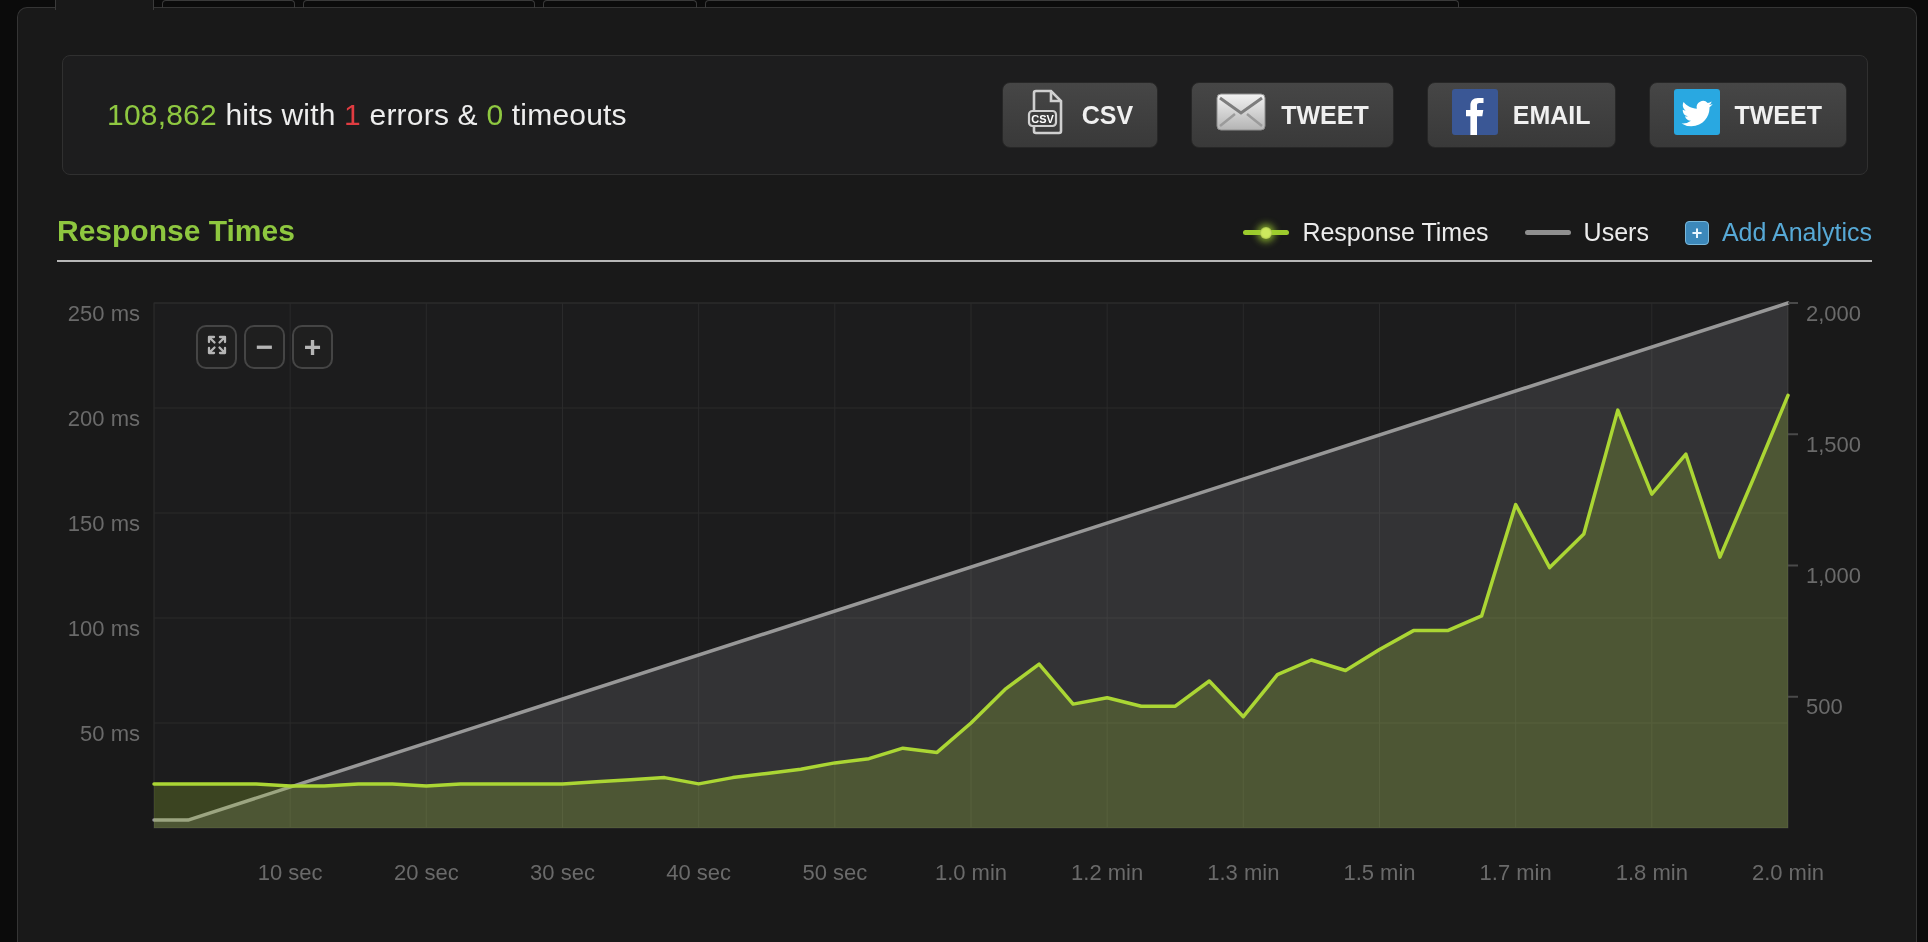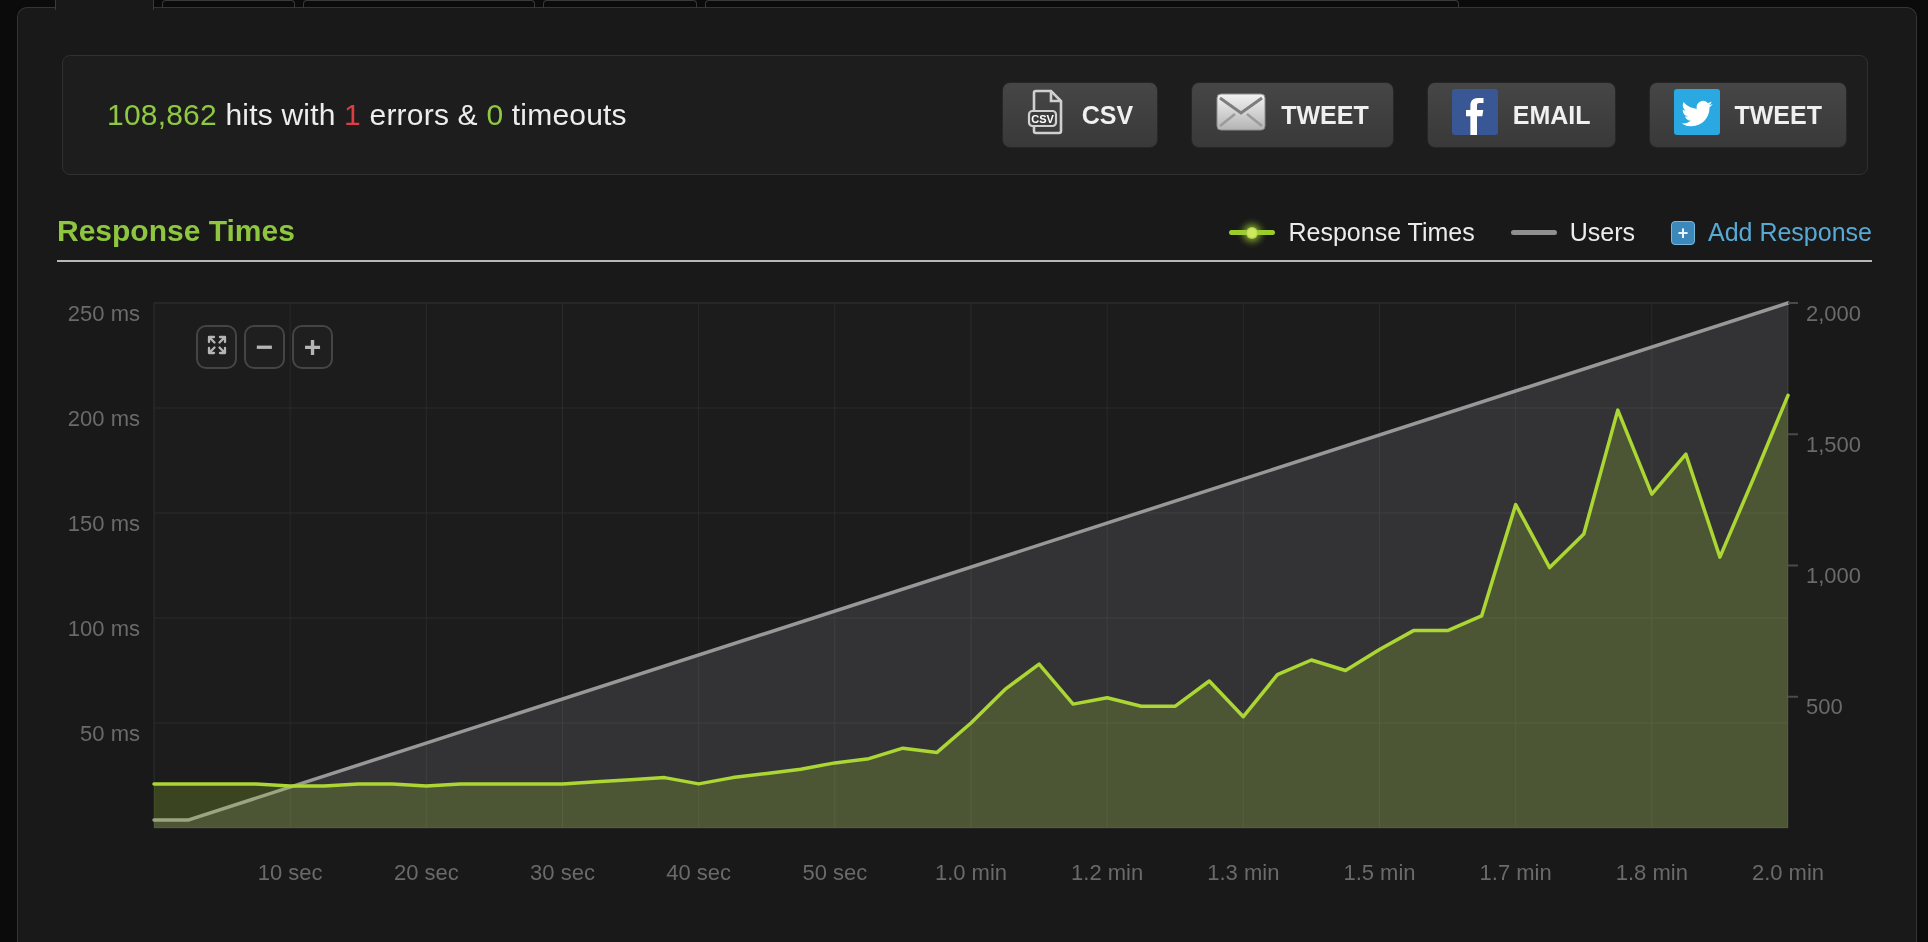--- a/index.html
+++ b/index.html
@@ -140,21 +140,21 @@
         <span class="marker-dot"></span>
       </span>
       <span>Response Times</span>
     </div>
     <div class="legend-item">
       <span class="marker-line gray"></span>
       <span>Users</span>
     </div>
     <div class="legend-item analytics">
       <span class="plus-icon">+</span>
-      <span>Add Response</span>
+      <span>Add Analytics</span>
     </div>
   </div>
 
   <div class="chart-wrap" id="chart">
       <svg width="1928" height="662" viewBox="0 0 1928 662" style="font-family:'Liberation Sans',sans-serif;">
         <rect x="154" y="35" width="1634" height="525" fill="#1c1c1d" stroke="#2e2e2f"></rect>
         <g>
           <line x1="290.16666666666663" y1="35" x2="290.16666666666663" y2="560" stroke="#2a2a2b" stroke-width="1"></line>
           <line x1="426.3333333333333" y1="35" x2="426.3333333333333" y2="560" stroke="#2a2a2b" stroke-width="1"></line>
           <line x1="562.5" y1="35" x2="562.5" y2="560" stroke="#2a2a2b" stroke-width="1"></line>

